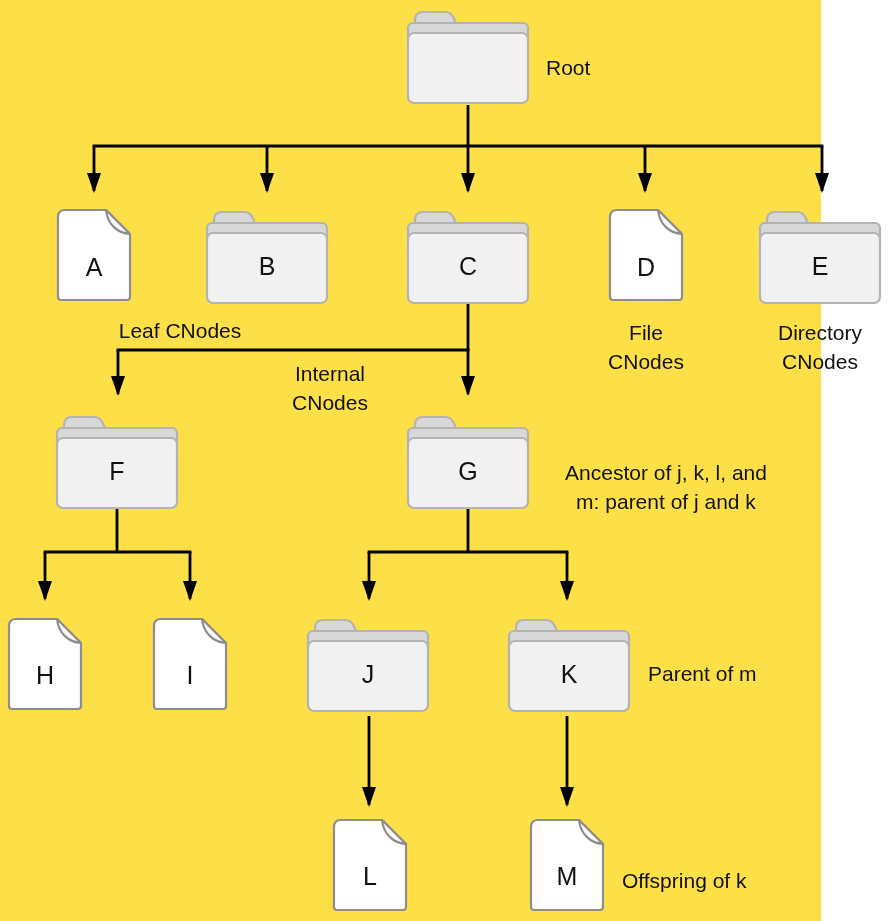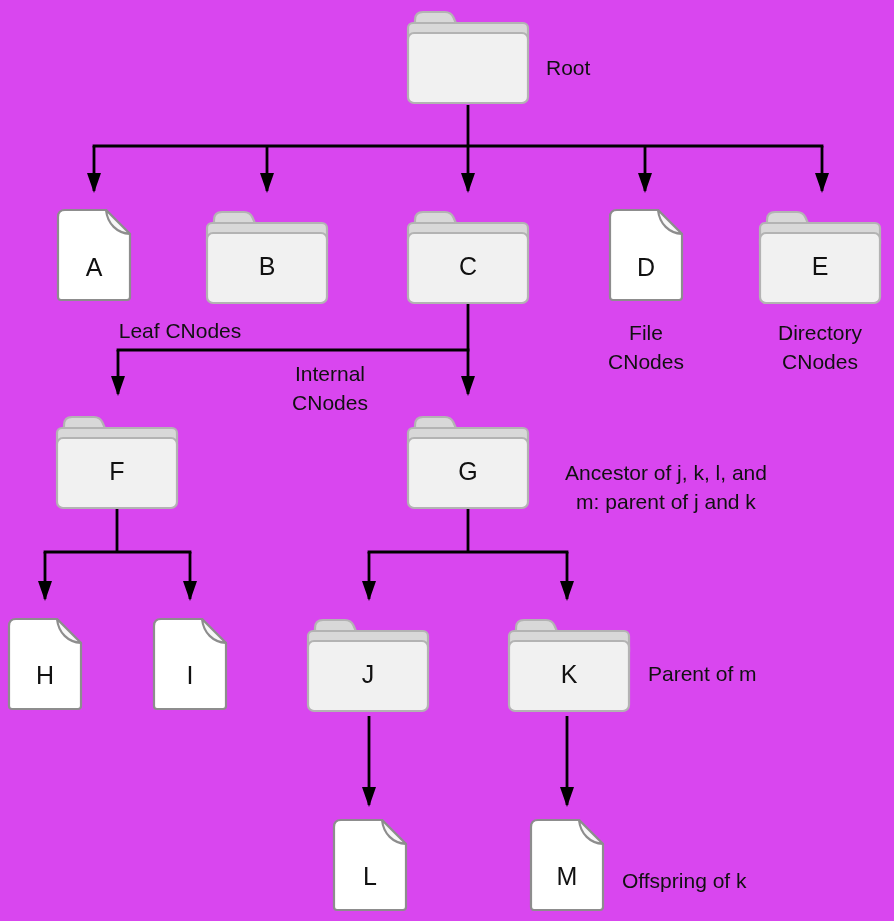--- a/index.html
+++ b/index.html
@@ -5,23 +5,23 @@
   html, body {
     margin: 0;
     padding: 0;
     background: #ffffff;
     width: 894px;
     height: 921px;
     overflow: hidden;
   }
   .stage {
     position: relative;
-    width: 894px;
+    width: 821px;
     height: 921px;
-    background: #d946ef;
+    background: #fde047;
   }
   svg text {
     font-family: "Liberation Sans", "DejaVu Sans", sans-serif;
     fill: #111111;
   }
   .node-letter { font-size: 25px; }
   .caption     { font-size: 21px; }
   .anchor-mid  { text-anchor: middle; }
   .anchor-start{ text-anchor: start; }
   .edge {

